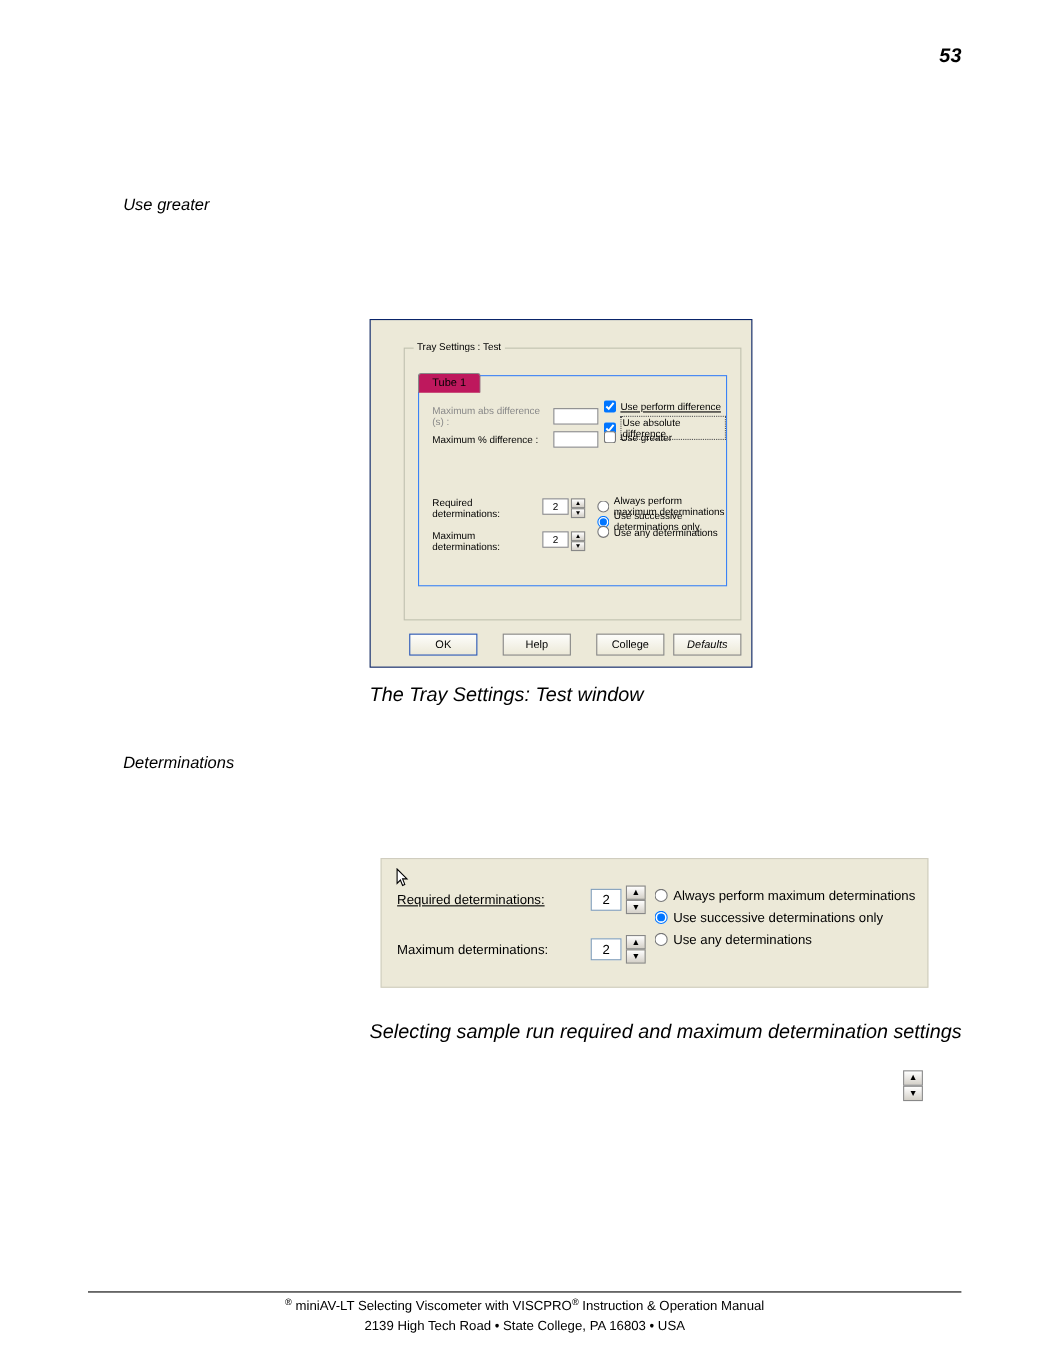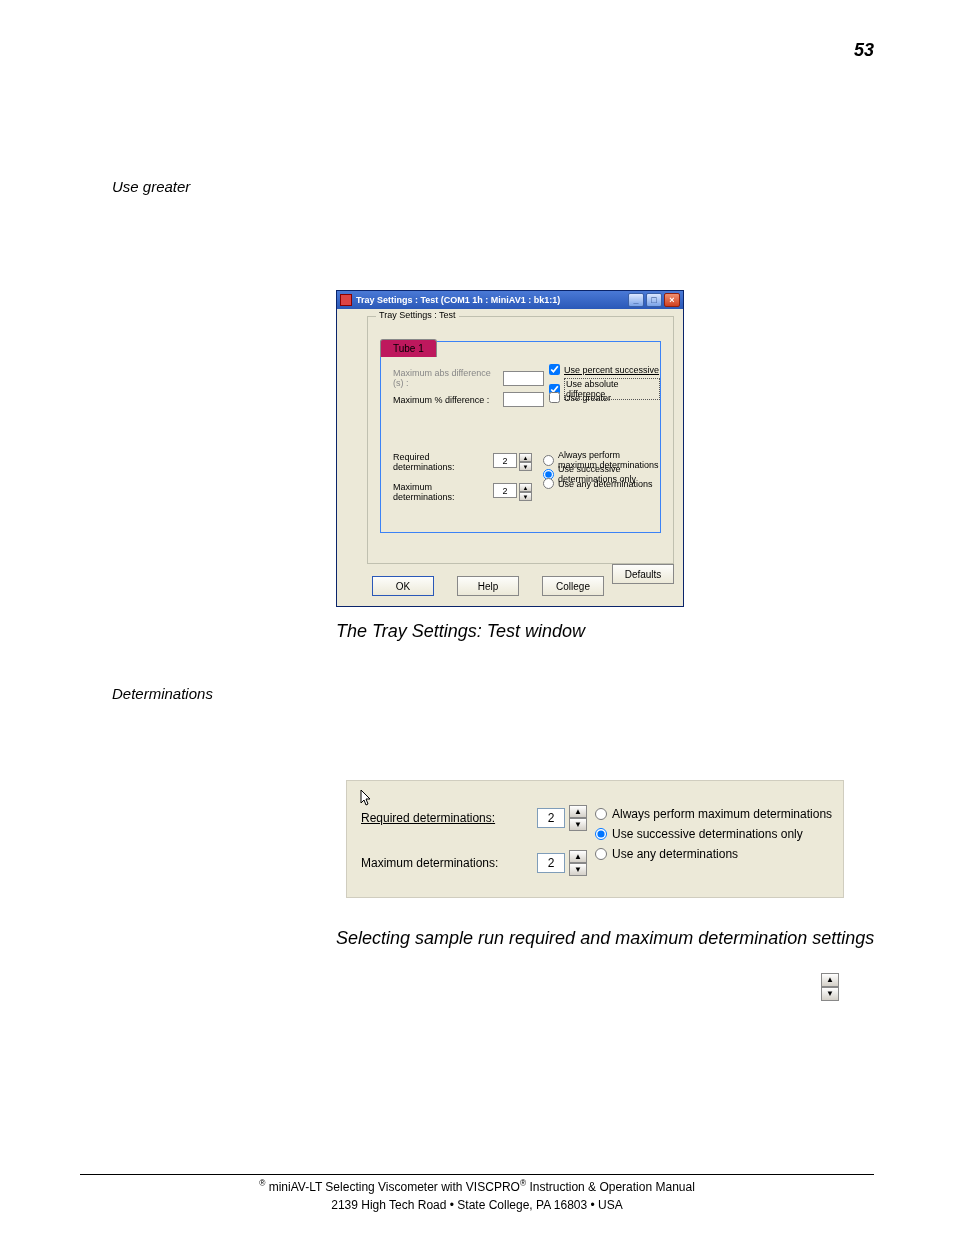--- a/index.html
+++ b/index.html
@@ -129,21 +129,21 @@
     position: absolute;
     height: 20px; width: 62px;
     border: 1px solid #888;
     background: linear-gradient(#fdfdfb, #ece9d8);
     font-size: 10px;
     font-family: Tahoma, sans-serif;
   }
   .dlg-btn-ok { bottom: 10px; left: 35px; border: 1px solid #2a58b8; }
   .dlg-btn-help { bottom: 10px; left: 120px; }
   .dlg-btn-cancel { bottom: 10px; left: 205px; }
-  .dlg-btn-defaults { bottom: 22px; left: 275px; }
+  .dlg-btn-defaults { bottom: 10px; left: 275px; font-style: italic; }
 
   
   .determ-wrap {
     position: absolute;
     top: 780px; left: 346px;
     width: 498px; height: 118px;
     background: #ece9d8;
     border: 1px solid #d0cdbf;
     font-family: Tahoma, sans-serif;
     font-size: 12px;
@@ -198,48 +198,40 @@
 </style>
 </head>
 <body>
 
 <div class="page-number">53</div>
 
 <div class="heading heading-use-greater">Use greater</div>
 <div class="heading heading-determinations">Determinations</div>
 
 <div class="dialog-wrap">
-  <div class="titlebar">
-    <div class="app-icon"></div>
-    <span>Tray Settings : Test (COM1 1h : MiniAV1 : bk1:1)</span>
-    <span class="spacer"></span>
-    <div class="win-btn">_</div>
-    <div class="win-btn">□</div>
-    <div class="win-btn win-close">×</div>
-  </div>
 
   <div class="groupbox gb-outer">
     <span class="gb-title">Tray Settings : Test</span>
 
     <div class="tab">Tube 1</div>
     <div class="tab-panel">
 
       <div class="row" style="top:26px; left:12px;">
         <span class="lbl" style="width:110px;">Maximum abs difference (s) :</span>
         <input class="txt-in" type="text" value="0.20" style="">
       </div>
 
       <div class="row" style="top:50px; left:12px;">
         <span class="lbl lbl-active" style="width:110px;">Maximum % difference :</span>
         <input class="txt-in" type="text" value="0.35" style="">
       </div>
 
       <div class="chk" style="position:absolute; top:22px; left:168px;">
         <input type="checkbox" checked="" style="">
-        <span class="underline">Use percent successive</span>
+        <span class="underline">Use perform difference</span>
       </div>
       <div class="chk" style="position:absolute; top:36px; left:168px;">
         <input type="checkbox" checked="" style="">
         <span class="dashed-focus">Use absolute difference</span>
       </div>
       <div class="chk" style="position:absolute; top:50px; left:168px;">
         <input type="checkbox" style="">
         <span>Use greater</span>
       </div>
 

